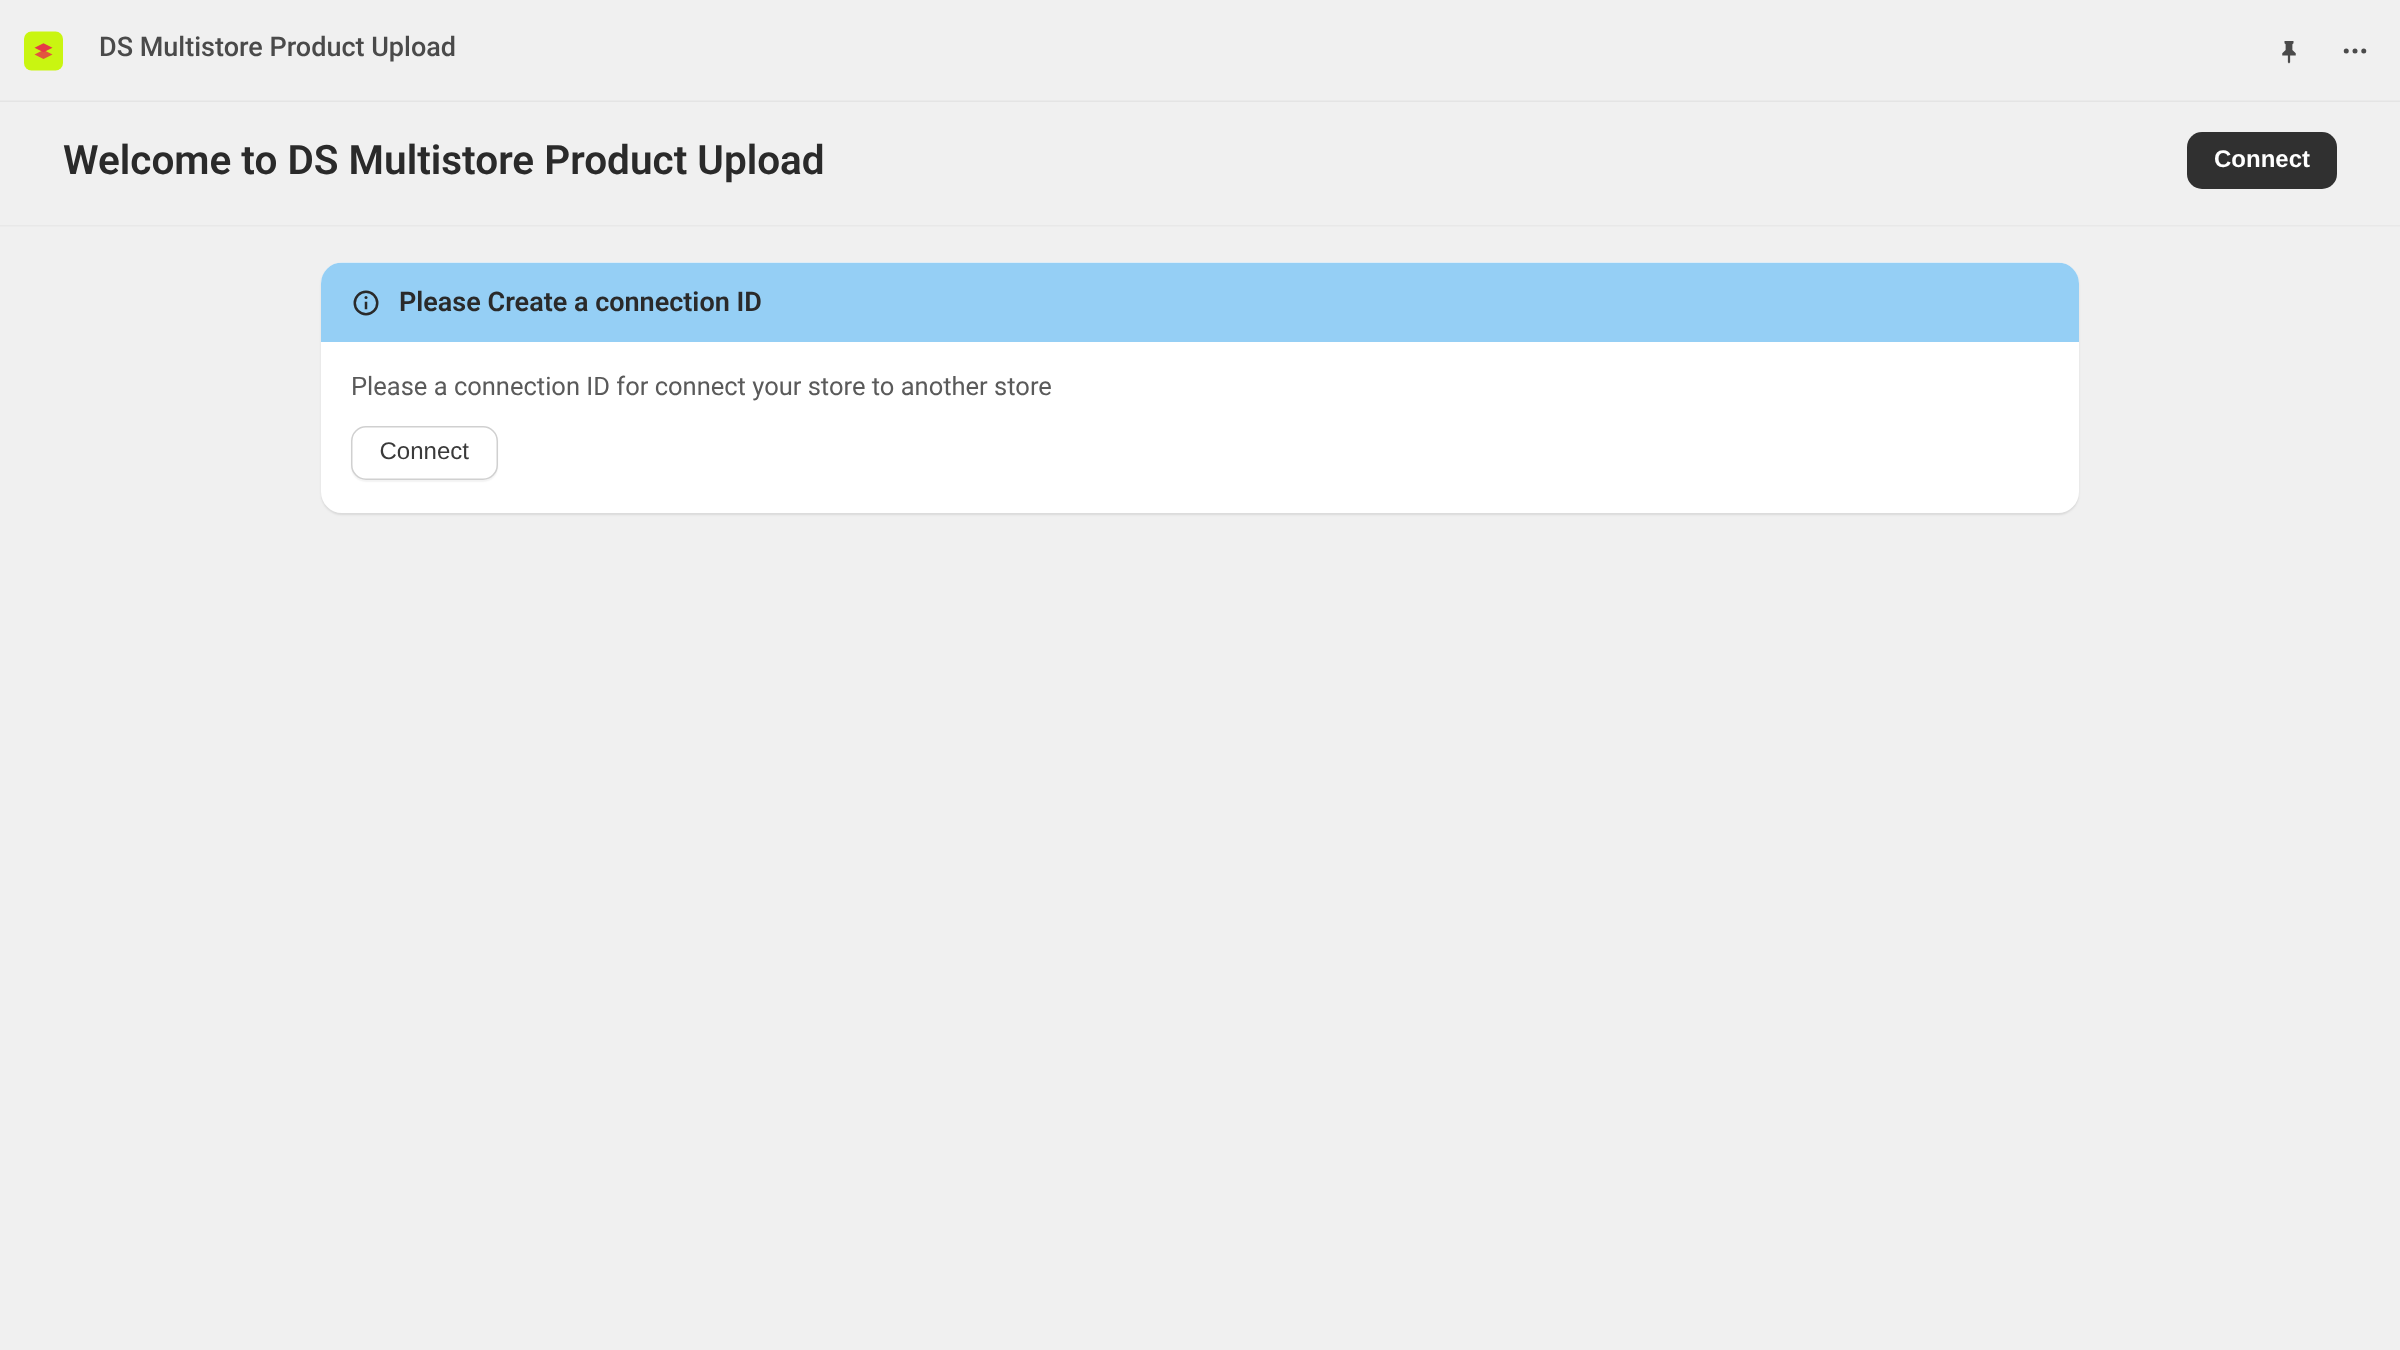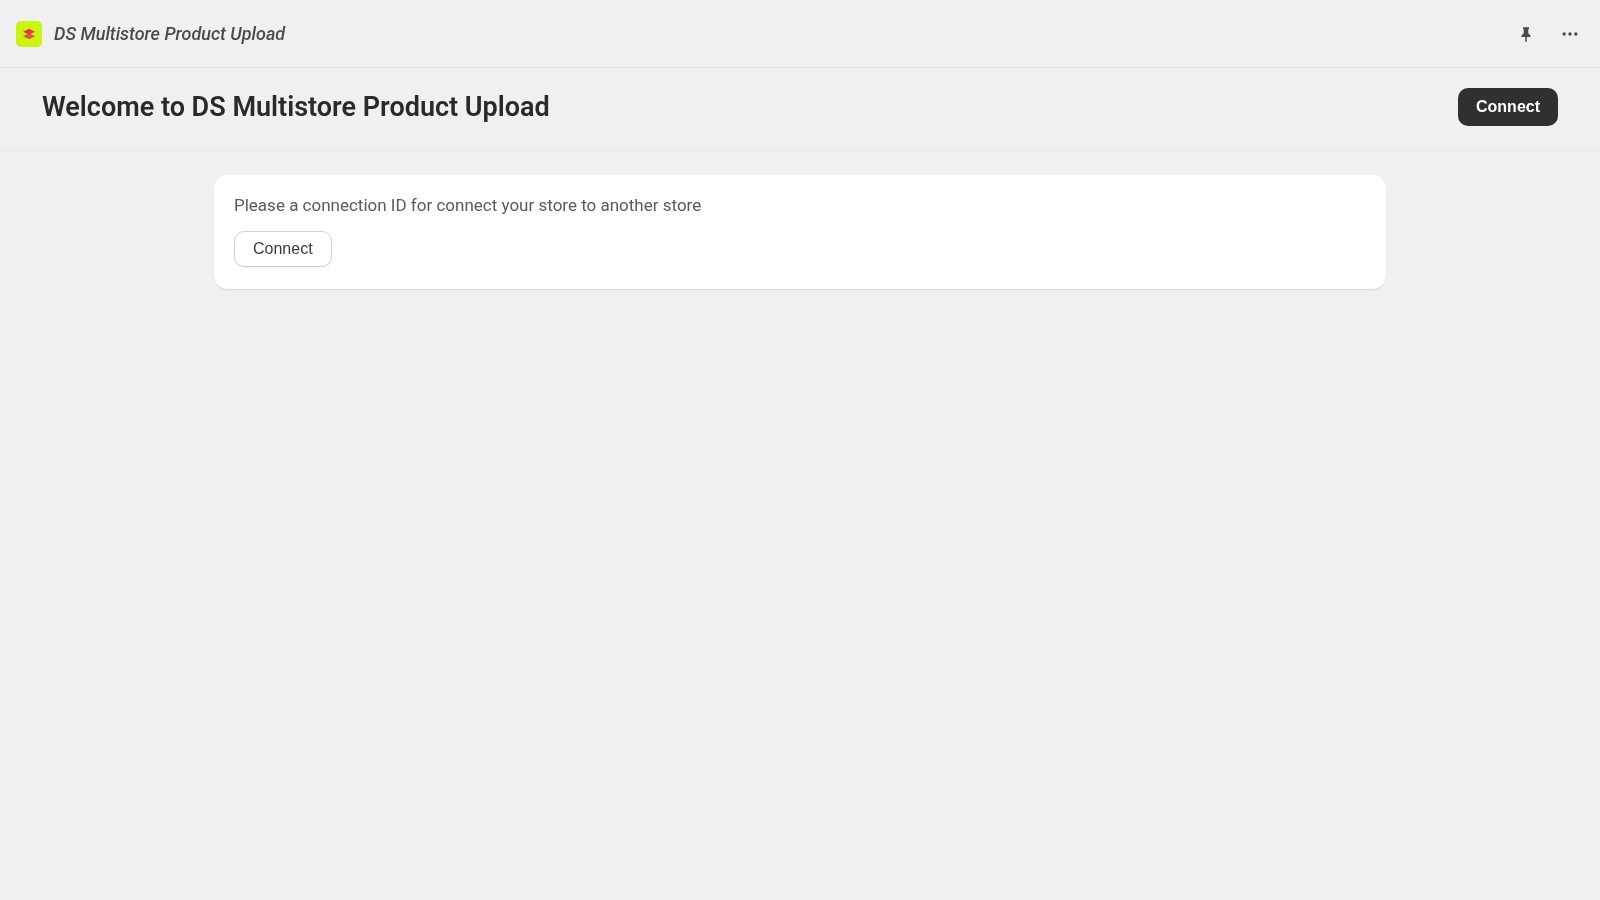--- a/index.html
+++ b/index.html
@@ -18,23 +18,21 @@
       display: flex;
       align-items: center;
       justify-content: space-between;
       padding: 10px 16px;
       background: #f0f0f0;
       border-bottom: 1px solid #e4e4e4;
       height: 68px;
     }
     .top-bar-left {
       display: flex;
-      align-items: center;
-      gap: 12px;
-      font-style: italic;
+      gap: 24px;
     }
     .app-icon {
       width: 26px;
       height: 26px;
       background: #c9f511;
       border-radius: 5px;
       display: flex;
       align-items: center;
       justify-content: center;
       position: relative;
@@ -162,18 +160,28 @@
   </div>
 </div>
 
 <div class="sub-header">
   <h1 class="page-title">Welcome to DS Multistore Product Upload</h1>
   <button class="primary-btn">Connect</button>
 </div>
 
 <div class="content">
   <div class="card">
+    <div class="card-header">
+      <span class="info-icon">
+        <svg viewBox="0 0 24 24" fill="none" stroke="#2a2a2a" stroke-width="2">
+          <circle cx="12" cy="12" r="9"></circle>
+          <line x1="12" y1="11" x2="12" y2="17"></line>
+          <circle cx="12" cy="7.5" r="1.2" fill="#2a2a2a" stroke="none"></circle>
+        </svg>
+      </span>
+      <span class="card-header-title">Please Create a connection ID</span>
+    </div>
     <div class="card-body">
       <p class="card-desc">Please a connection ID for connect your store to another store</p>
       <button class="secondary-btn">Connect</button>
     </div>
   </div>
 </div>
 
 </body></html>

